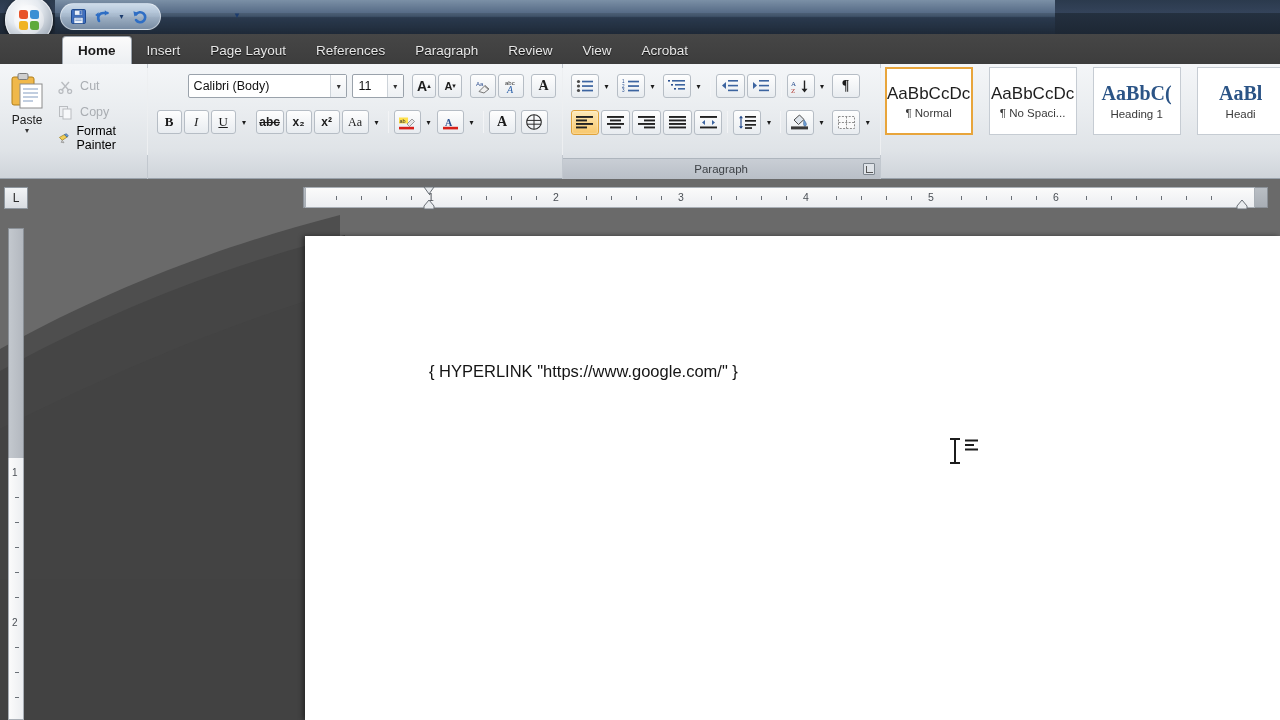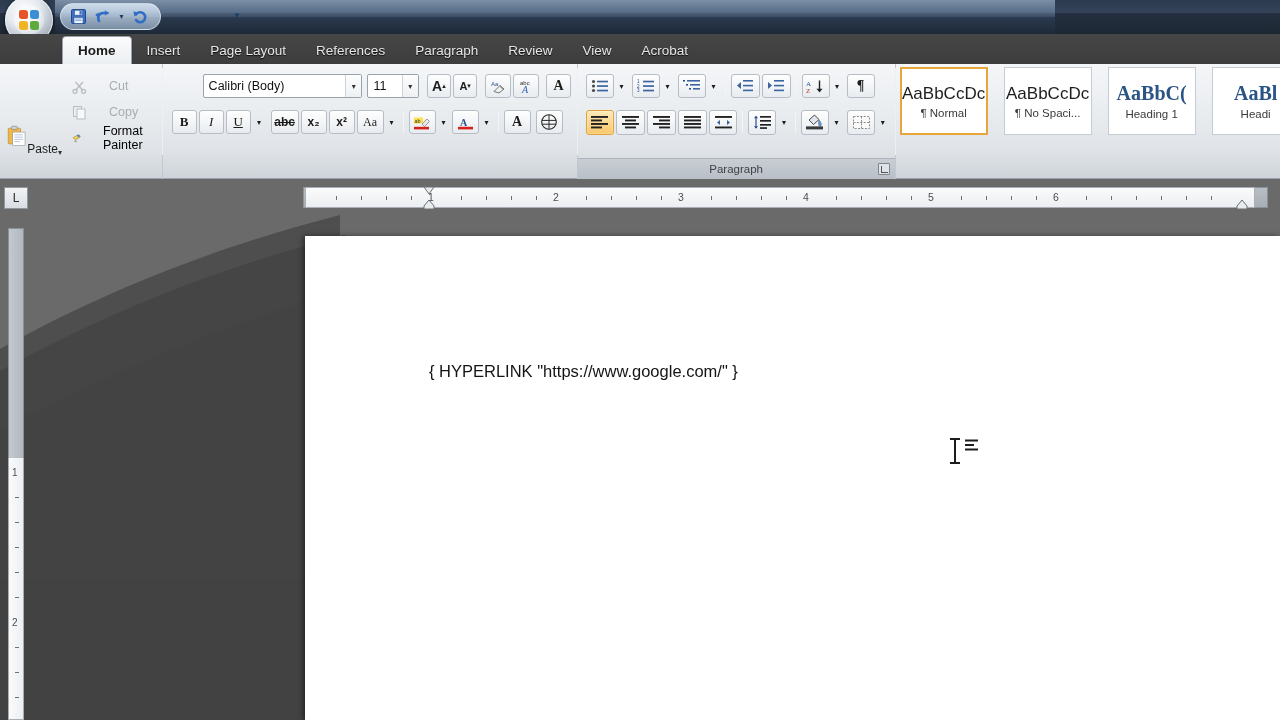--- a/index.html
+++ b/index.html
@@ -137,28 +137,28 @@
   }
   .btn.sel {
     border: 1px solid #e0a33c;
     background: linear-gradient(to bottom, #fde9b9, #f8c76a);
     box-shadow: inset 0 0 2px rgba(255,255,255,.8);
   }
 
   
   .clip { display: flex; height: 88px; }
   .paste {
-    width: 56px; display: flex; flex-direction: row;
-    align-items: flex-end; justify-content: flex-start; padding-top: 3px;
+    width: 56px; display: flex; flex-direction: column;
+    align-items: center; justify-content: flex-start; padding-top: 3px;
   }
   .paste-lbl { font-size: 12px; color: #1c1c1c; margin-top: 2px; }
   .paste-arrow { font-size: 8px; color: #333; line-height: 7px; }
   .clip-list { display: flex; flex-direction: column; justify-content: center; gap: 2px; padding-left: 4px;}
   .clip-item {
-    display: flex; align-items: center; gap: 22px;
+    display: flex; align-items: center; gap: 7px;
     height: 24px; padding: 0 6px; font-size: 12.5px;
     border-radius: 3px;
   }
   .clip-item.dis { color: #a9adb2; }
 
   
   .fontrow { display: flex; align-items: center; gap: 2px; height: 28px; }
   .combo {
     display: flex; align-items: center;
     height: 24px; border: 1px solid #9aa2ab; border-radius: 2px;

